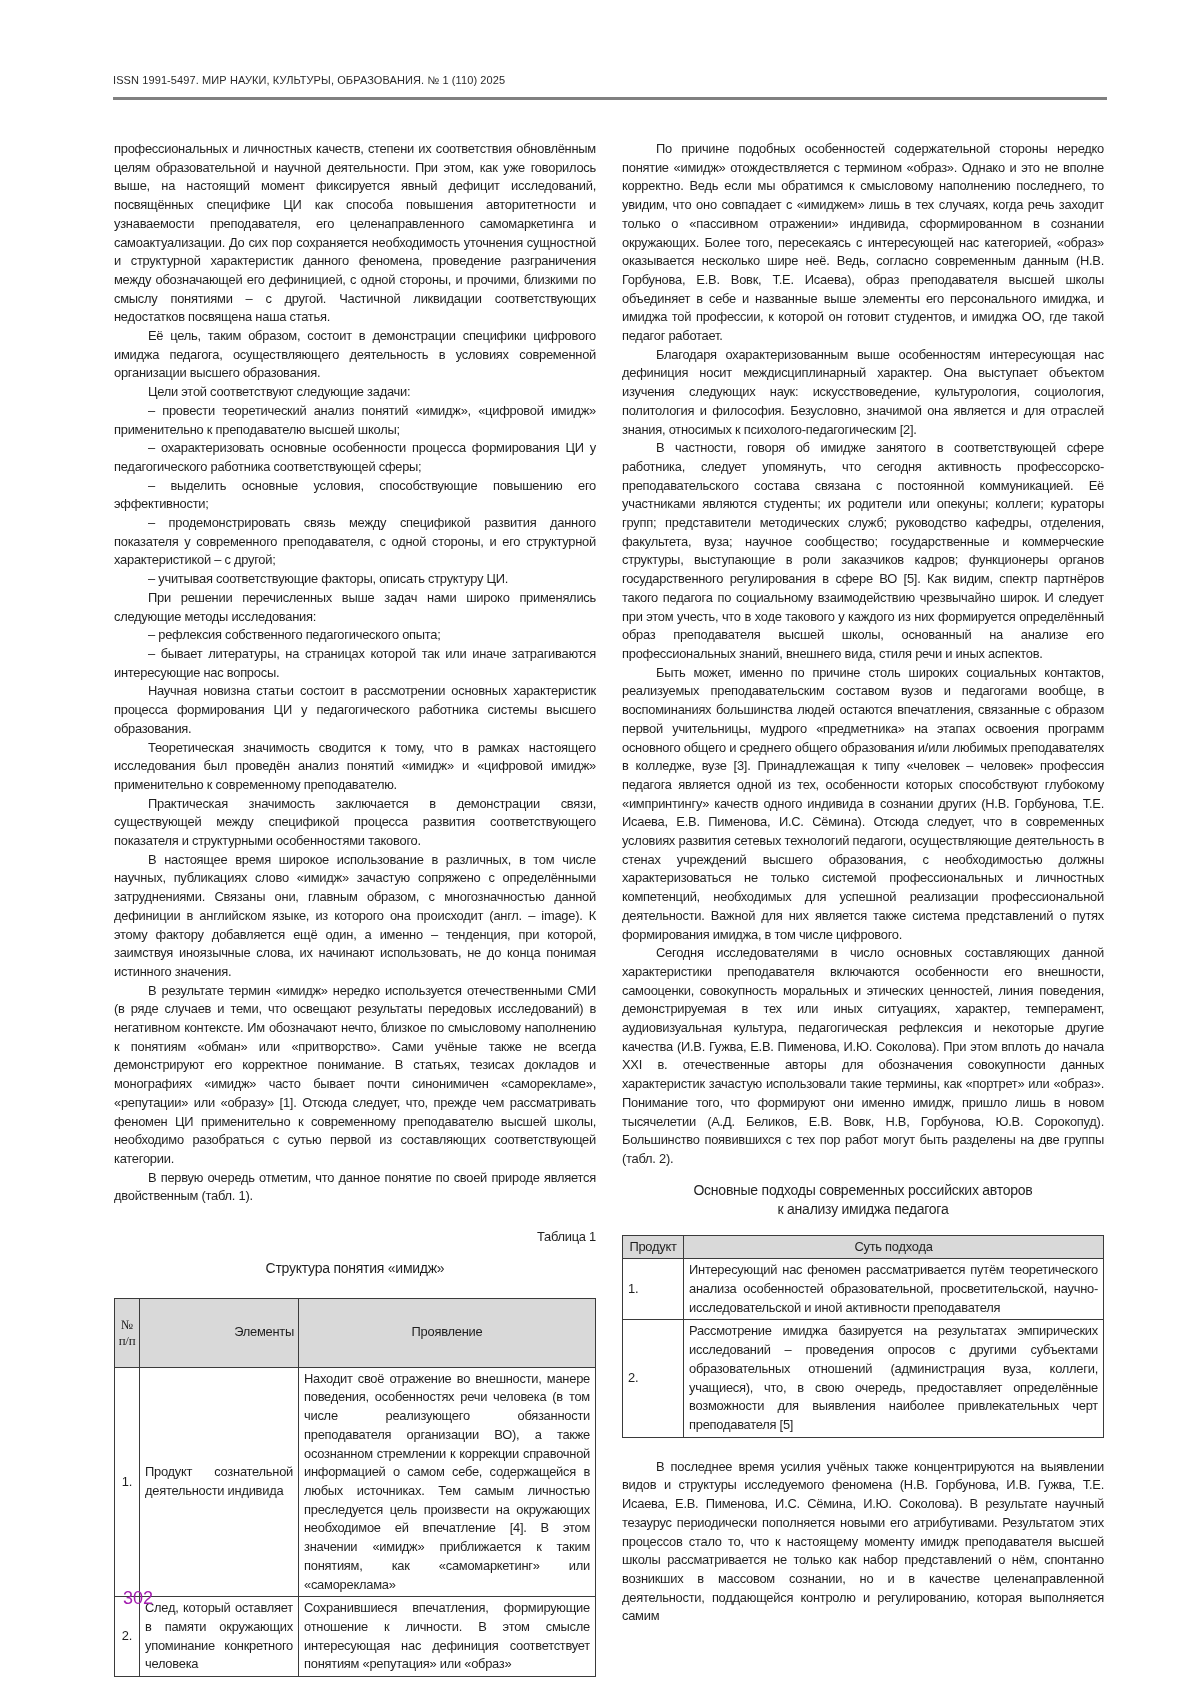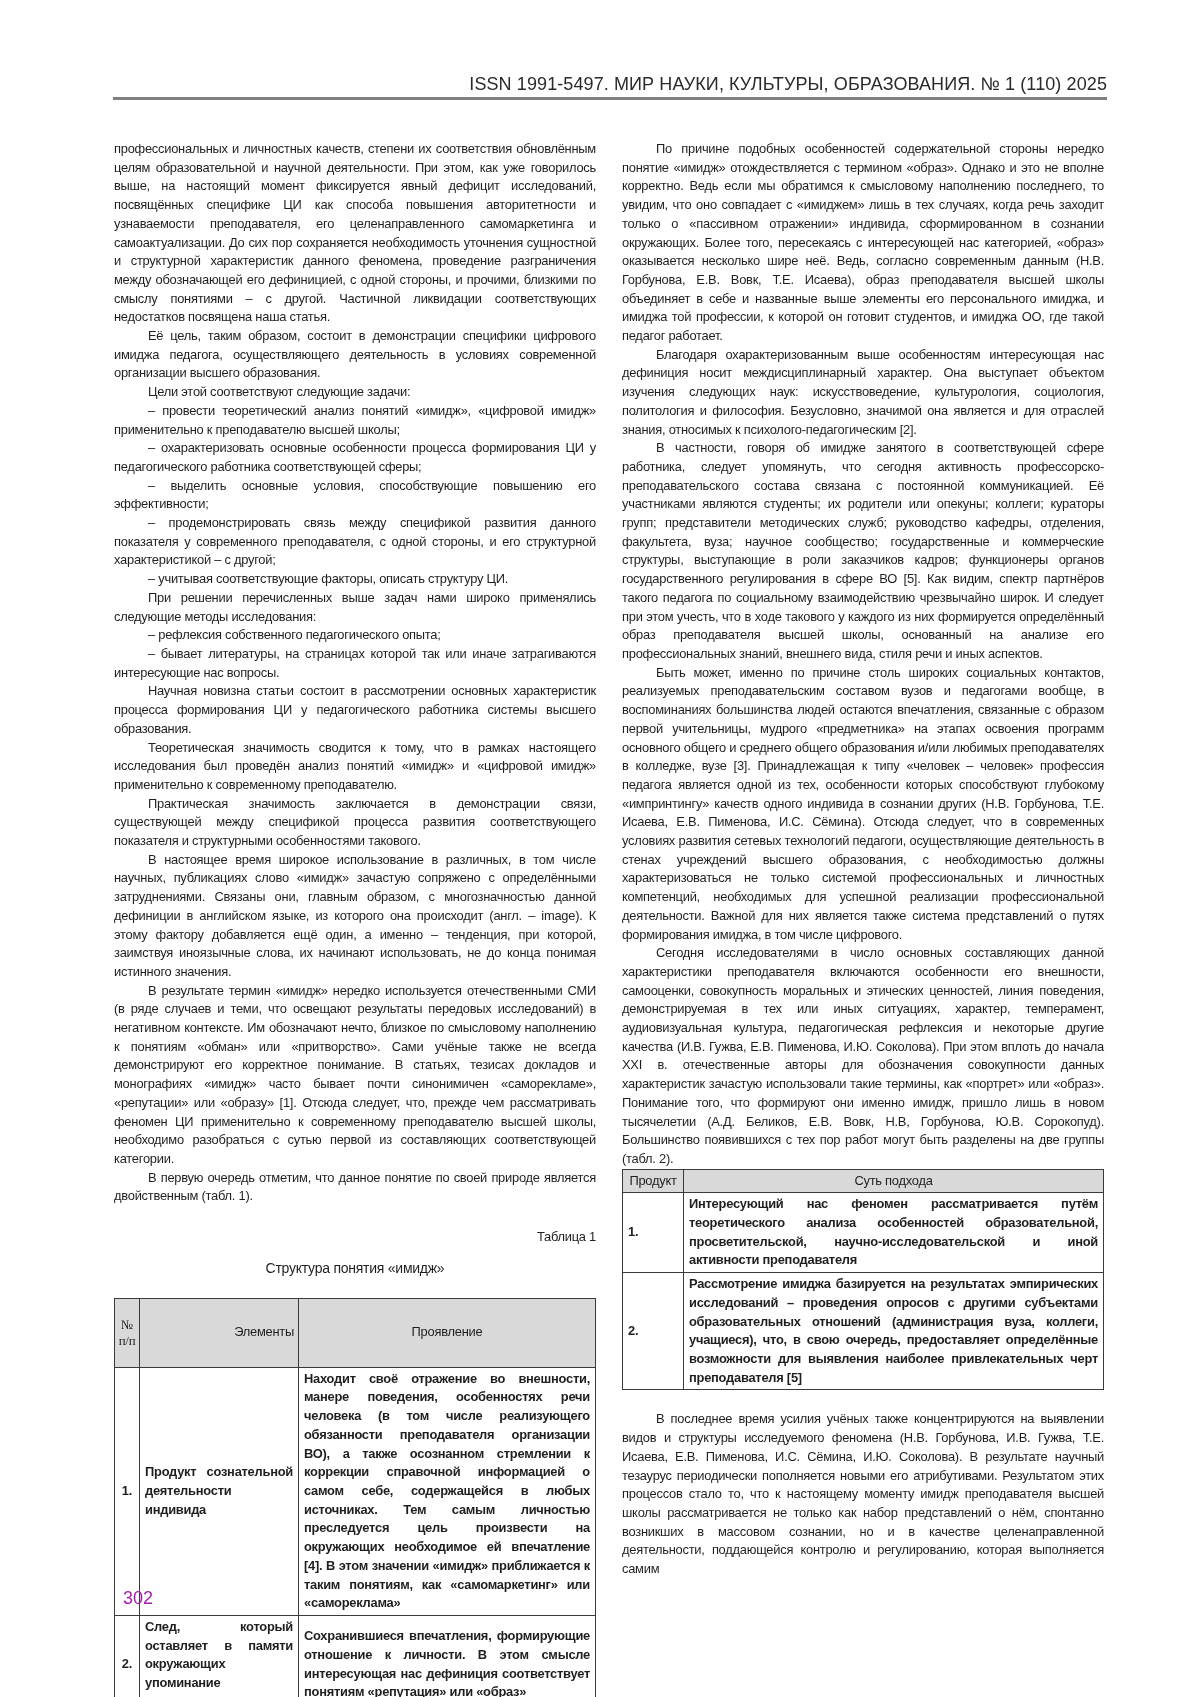--- a/index.html
+++ b/index.html
@@ -1,29 +1,29 @@
 <!DOCTYPE html>
 <html><head>
 <meta charset="utf-8">
 <style>
   html, body { margin: 0; padding: 0; background: #ffffff; }
   body { width: 1200px; height: 1697px; position: relative; font-family: "Liberation Sans", sans-serif; color: #1f1f1f; }
-  .header { position: absolute; left: 113px; top: 74px; width: 994px; text-align: right; font-size: 18px; letter-spacing: 0.1px; color: #2a2a2a; }
+  .header { position: absolute; left: 113px; top: 74px; width: 994px; text-align: left; font-size: 11px; letter-spacing: 0.1px; color: #2a2a2a; }
   .header-rule { position: absolute; left: 113px; top: 97px; width: 994px; height: 3px; background: #808080; }
   .col { position: absolute; top: 140px; width: 482px; font-size: 12.9px; line-height: 18.7px; text-align: justify; letter-spacing: -0.25px; }
   .col-left { left: 114px; }
   .col-right { left: 622px; }
   .col p { margin: 0; text-indent: 34px; }
   .col p.noindent { text-indent: 0; }
   .col p.dash { text-indent: 34px; }
   .tbl-label { text-align: right; margin-top: 14px; font-size: 12.9px; }
   .tbl-title { text-align: center; font-size: 14px; line-height: 19px; margin: 12px 0 20px 0; }
   table { border-collapse: collapse; width: 100%; font-size: 12.9px; line-height: 18.7px; letter-spacing: -0.25px; }
   th { background: #d9d9d9; font-weight: normal; border: 1.5px solid #3a3a3a; padding: 2px 4px; text-align: center; }
-  td { border: 1.5px solid #3a3a3a; padding: 2px 5px; vertical-align: middle; text-align: justify; font-weight: bold; }
+  td { border: 1.5px solid #3a3a3a; padding: 2px 5px; vertical-align: middle; text-align: justify; }
   td.num { text-align: center; padding: 2px 3px; }
   .page-num { position: absolute; left: 123px; top: 1588px; font-size: 18px; color: #a21caf; }
 </style>
 </head>
 <body>
 
 <div class="header">ISSN 1991-5497. МИР НАУКИ, КУЛЬТУРЫ, ОБРАЗОВАНИЯ.  № 1 (110) 2025</div>
 <div class="header-rule"></div>
 
 <div class="col col-left">
@@ -70,20 +70,24 @@
   </table>
 </div>
 
 <div class="col col-right">
   <p>По причине подобных особенностей содержательной стороны нередко понятие «имидж» отождествляется с термином «образ». Однако и это не вполне корректно. Ведь если мы обратимся к смысловому наполнению последнего, то увидим, что оно совпадает с «имиджем» лишь в тех случаях, когда речь заходит только о «пассивном отражении» индивида, сформированном в сознании окружающих. Более того, пересекаясь с интересующей нас категорией, «образ» оказывается несколько шире неё. Ведь, согласно современным данным (Н.В. Горбунова, Е.В. Вовк, Т.Е. Исаева), образ преподавателя высшей школы объединяет в себе и названные выше элементы его персонального имиджа, и имиджа той профессии, к которой он готовит студентов, и имиджа ОО, где такой педагог работает.</p>
   <p>Благодаря охарактеризованным выше особенностям интересующая нас дефиниция носит междисциплинарный характер. Она выступает объектом изучения следующих наук: искусствоведение, культурология, социология, политология и философия. Безусловно, значимой она является и для отраслей знания, относимых к психолого-педагогическим [2].</p>
   <p>В частности, говоря об имидже занятого в соответствующей сфере работника, следует упомянуть, что сегодня активность профессорско-преподавательского состава связана с постоянной коммуникацией. Её участниками являются студенты; их родители или опекуны; коллеги; кураторы групп; представители методических служб; руководство кафедры, отделения, факультета, вуза; научное сообщество; государственные и коммерческие структуры, выступающие в роли заказчиков кадров; функционеры органов государственного регулирования в сфере ВО [5]. Как видим, спектр партнёров такого педагога по социальному взаимодействию чрезвычайно широк. И следует при этом учесть, что в ходе такового у каждого из них формируется определённый образ преподавателя высшей школы, основанный на анализе его профессиональных знаний, внешнего вида, стиля речи и иных аспектов.</p>
   <p>Быть может, именно по причине столь широких социальных контактов, реализуемых преподавательским составом вузов и педагогами вообще, в воспоминаниях большинства людей остаются впечатления, связанные с образом первой учительницы, мудрого «предметника» на этапах освоения программ основного общего и среднего общего образования и/или любимых преподавателях в колледже, вузе [3]. Принадлежащая к типу «человек  – человек» профессия педагога является одной из тех, особенности которых способствуют глубокому «импринтингу» качеств одного индивида в сознании других (Н.В. Горбунова, Т.Е. Исаева, Е.В. Пименова, И.С. Сёмина). Отсюда следует, что в современных условиях развития сетевых технологий педагоги, осуществляющие деятельность в стенах учреждений высшего образования, с необходимостью должны характеризоваться не только системой профессиональных и личностных компетенций, необходимых для успешной реализации профессиональной деятельности. Важной для них является также система представлений о путях формирования имиджа, в том числе цифрового.</p>
   <p>Сегодня исследователями в число основных составляющих данной характеристики преподавателя включаются особенности его внешности, самооценки, совокупность моральных и этических ценностей, линия поведения, демонстрируемая в тех или иных ситуациях, характер, темперамент, аудиовизуальная культура, педагогическая рефлексия и некоторые другие качества (И.В. Гужва, Е.В. Пименова, И.Ю. Соколова). При этом вплоть до начала XXI в. отечественные авторы для обозначения совокупности данных характеристик зачастую использовали такие термины, как «портрет» или «образ». Понимание того, что формируют они именно имидж, пришло лишь в новом тысячелетии (А.Д. Беликов, Е.В. Вовк, Н.В, Горбунова, Ю.В. Сорокопуд). Большинство появившихся с тех пор работ могут быть разделены на две группы (табл. 2).</p>
 
+  <div class="tbl-title" style="margin-bottom:16px">
+    <div>Основные подходы современных российских авторов</div>
+    <div>к анализу имиджа педагога</div>
+  </div>
   <table>
     <thead>
       <tr>
         <th style="width:52px;">Продукт</th>
         <th>Суть подхода</th>
       </tr>
     </thead>
     <tbody>
       <tr>
         <td>1.</td>

